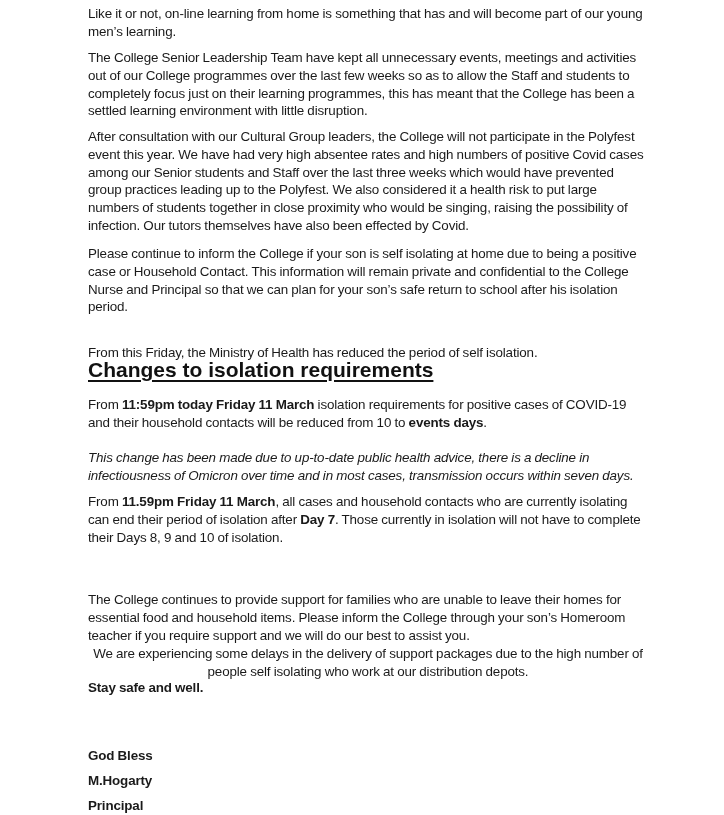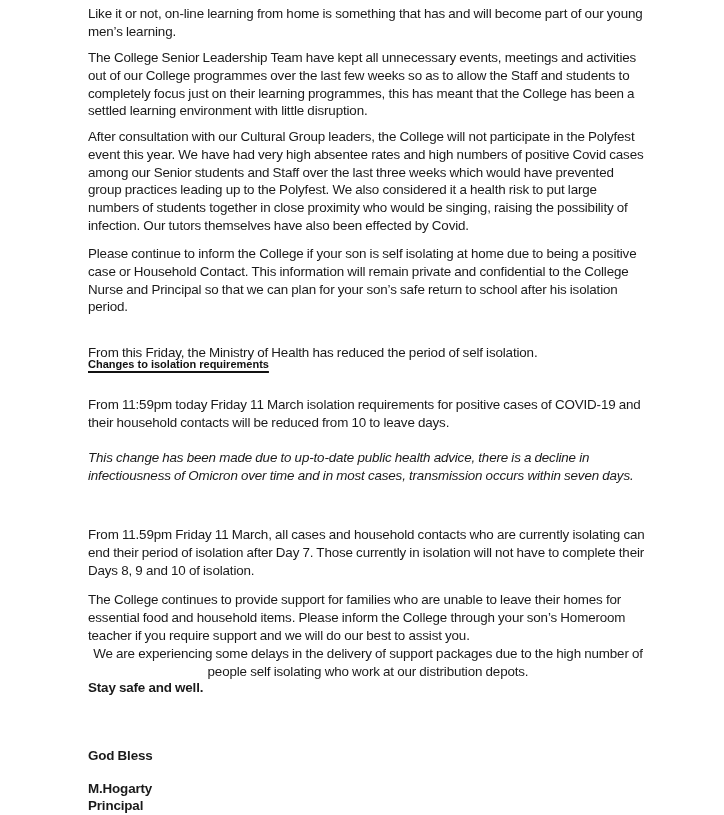--- a/index.html
+++ b/index.html
@@ -21,25 +21,25 @@
       top: 0;
       width: 560px;
     }
     .p {
       font-size: 13.4px;
       line-height: 17.8px;
       margin: 0;
       letter-spacing: -0.15px;
       word-spacing: -0.3px;
     }
-    b { font-weight: normal; }
+    b { font-weight: bold; }
     .heading {
       font-family: "Liberation Sans", sans-serif;
       font-weight: bold;
-      font-size: 11px;
+      font-size: 21px;
       text-decoration: underline;
       text-underline-offset: 3px;
       text-decoration-thickness: 2px;
       margin: 0;
       color: #111;
     }
     .signoff {
       font-weight: 600;
     }
   </style>
@@ -54,34 +54,34 @@
 
   <p class="p" style="position:absolute; top:128px; width:560px;">After consultation with our Cultural Group leaders, the College will not participate in the Polyfest event this year. We have had very high absentee rates and high numbers of positive Covid cases among our Senior students and Staff over the last three weeks which would have prevented group practices leading up to the Polyfest. We also considered it a health risk to put large numbers of students together in close proximity who would be singing, raising the possibility of infection. Our tutors themselves have also been effected by Covid.</p>
 
   <p class="p" style="position:absolute; top:245px; width:560px;">Please continue to inform the College if your son is self isolating at home due to being a positive case or Household Contact. This information will remain private and confidential to the College Nurse and Principal so that we can plan for your son’s safe return to school after his isolation period.</p>
 
   <p class="p" style="position:absolute; top:324px; width:560px;margin-top:20px;">From this Friday, the Ministry of Health has reduced the period of self isolation.</p>
 
   <h2 class="heading" style="position:absolute; top:358px;">Changes to isolation requirements</h2>
 
   <p class="p" style="position:absolute; top:396px; width:560px;">
-    <span>From </span><b>11:59pm today Friday 11 March</b><span> isolation requirements for positive cases of COVID-19 and their household contacts will be reduced from 10 to </span><b>leave days</b><span>.</span>
+    <span>From </span><b>11:59pm today Friday 11 March</b><span> isolation requirements for positive cases of COVID-19 and their household contacts will be reduced from 10 to </span><b>events days</b><span>.</span>
   </p>
 
   <p class="p" style="position:absolute; top:449px; width:560px;font-style:italic;">This change has been made due to up-to-date public health advice, there is a decline in infectiousness of Omicron over time and in most cases, transmission occurs within seven days.</p>
 
-  <p class="p" style="position:absolute; top:526px; width:560px;">
+  <p class="p" style="position:absolute; top:493px; width:560px;">
     <span>From </span><b>11.59pm Friday 11 March</b><span>, all cases and household contacts who are currently isolating can end their period of isolation after </span><b>Day 7</b><span>. Those currently in isolation will not have to complete their Days 8, 9 and 10 of isolation.</span>
   </p>
 
   <p class="p" style="position:absolute; top:591px; width:560px;">The College continues to provide support for families who are unable to leave their homes for essential food and household items. Please inform the College through your son’s Homeroom teacher if you require support and we will do our best to assist you.</p>
 
   <p class="p" style="position:absolute; top:645px; width:560px;text-align:center;">We are experiencing some delays in the delivery of support packages due to the high number of people self isolating who work at our distribution depots.</p>
 
   <p class="p signoff" style="position:absolute; top:679px;">Stay safe and well.</p>
 
   <p class="p signoff" style="position:absolute; top:747px;">God Bless</p>
 
-  <p class="p signoff" style="position:absolute; top:772px;margin-top:8px;">M.Hogarty</p>
+  <p class="p signoff" style="position:absolute; top:772px;">M.Hogarty</p>
 
   <p class="p signoff" style="position:absolute; top:797px;">Principal</p>
 
 </div>
 
 </body></html>

